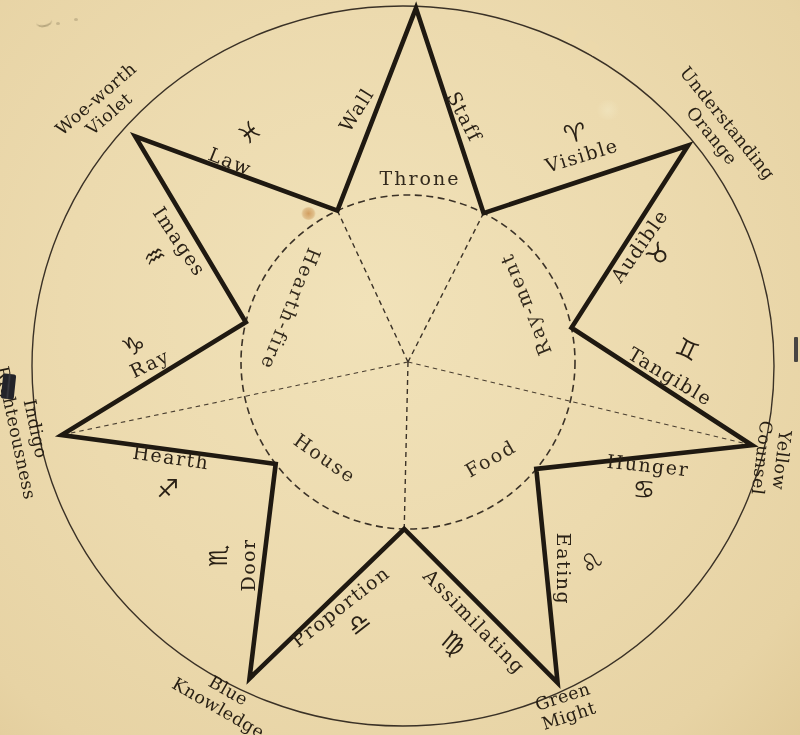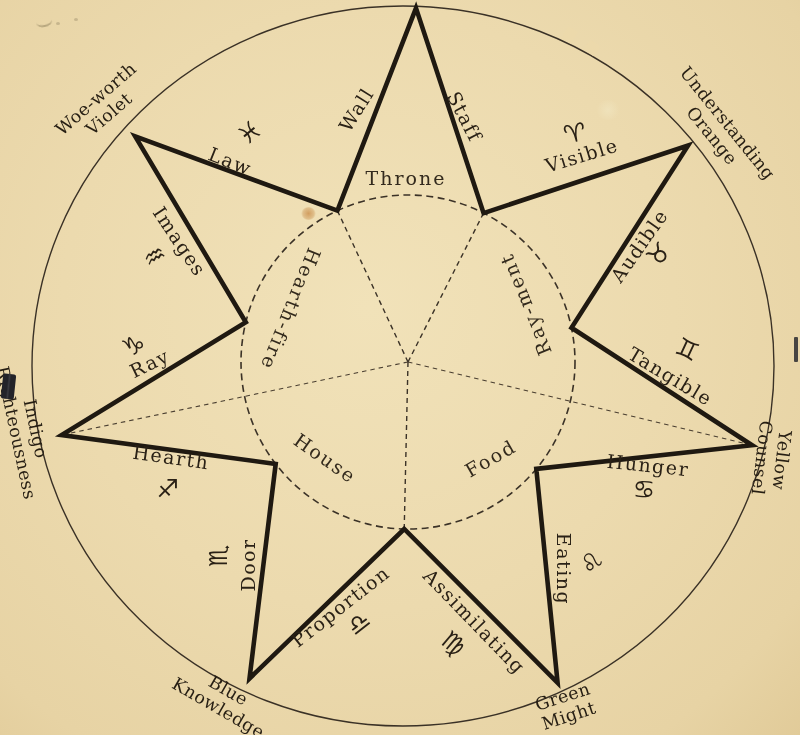--- a/index.html
+++ b/index.html
@@ -80,21 +80,21 @@
       <div class="lbl edge" style="left: 341px; top: 607px; transform: translate(-50%, -50%) rotate(-38deg);">Proportion</div>
       <div class="lbl zod" style="left: 359px; top: 624px; transform: translate(-50%, -50%) rotate(-38deg);">♎</div>
       <div class="lbl edge" style="left: 249px; top: 565px; transform: translate(-50%, -50%) rotate(-90deg);">Door</div>
       <div class="lbl zod" style="left: 219px; top: 556px; transform: translate(-50%, -50%) rotate(-90deg);">♏</div>
       <div class="lbl edge" style="left: 171px; top: 458px; transform: translate(-50%, -50%) rotate(8deg);">Hearth</div>
       <div class="lbl zod" style="left: 168px; top: 489px; transform: translate(-50%, -50%) rotate(0deg);">♐</div>
       <div class="lbl edge" style="left: 150px; top: 364px; transform: translate(-50%, -50%) rotate(-26deg);">Ray</div>
       <div class="lbl zod" style="left: 134px; top: 346px; transform: translate(-50%, -50%) rotate(-25deg);">♑</div>
       <div class="lbl edge" style="left: 179px; top: 242px; transform: translate(-50%, -50%) rotate(56deg);">Images</div>
       <div class="lbl zod" style="left: 155px; top: 257px; transform: translate(-50%, -50%) rotate(-30deg);">♒</div>
-      <div class="lbl inner" style="left: 406px; top: 179px; transform: translate(-50%, -50%) rotate(0deg);">Throne</div>
+      <div class="lbl inner" style="left: 420px; top: 179px; transform: translate(-50%, -50%) rotate(0deg);">Throne</div>
       <div class="lbl inner" style="left: 290px; top: 309px; transform: translate(-50%, -50%) rotate(112deg);">Hearth-fire</div>
       <div class="lbl inner" style="left: 526px; top: 304px; transform: translate(-50%, -50%) rotate(-112deg);">Ray-ment</div>
       <div class="lbl inner" style="left: 325px; top: 459px; transform: translate(-50%, -50%) rotate(35deg);">House</div>
       <div class="lbl inner" style="left: 491px; top: 459px; transform: translate(-50%, -50%) rotate(-30deg);">Food</div>
       <div class="lbl ring" style="left: 103px; top: 107px; transform: translate(-50%, -50%) rotate(-41deg);">
         <div>Woe-worth</div>
         <div>Violet</div>
       </div>
       <div class="lbl ring" style="left: 719px; top: 130px; transform: translate(-50%, -50%) rotate(51deg);">
         <div>Understanding</div>

